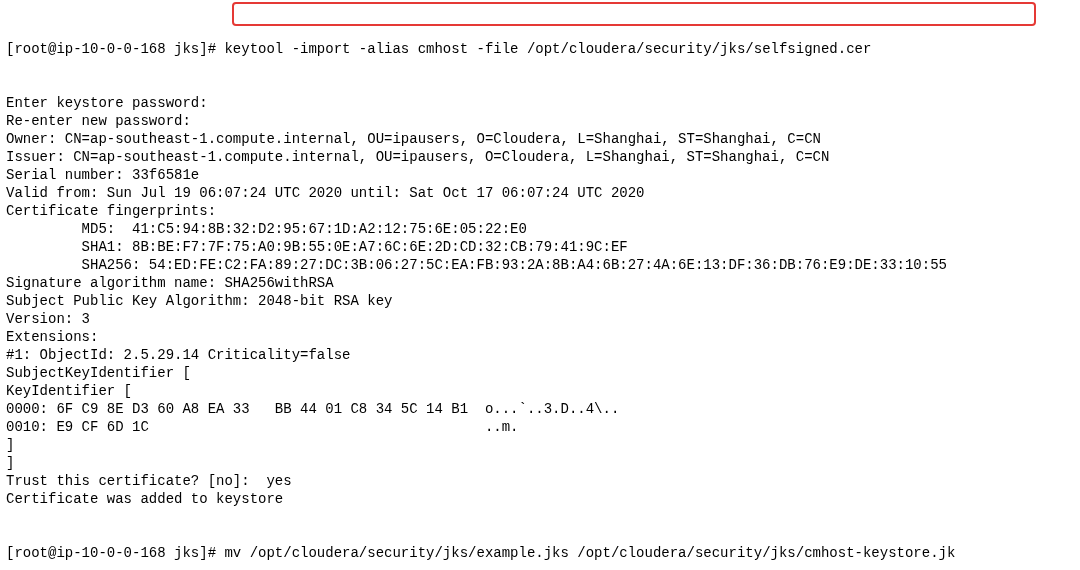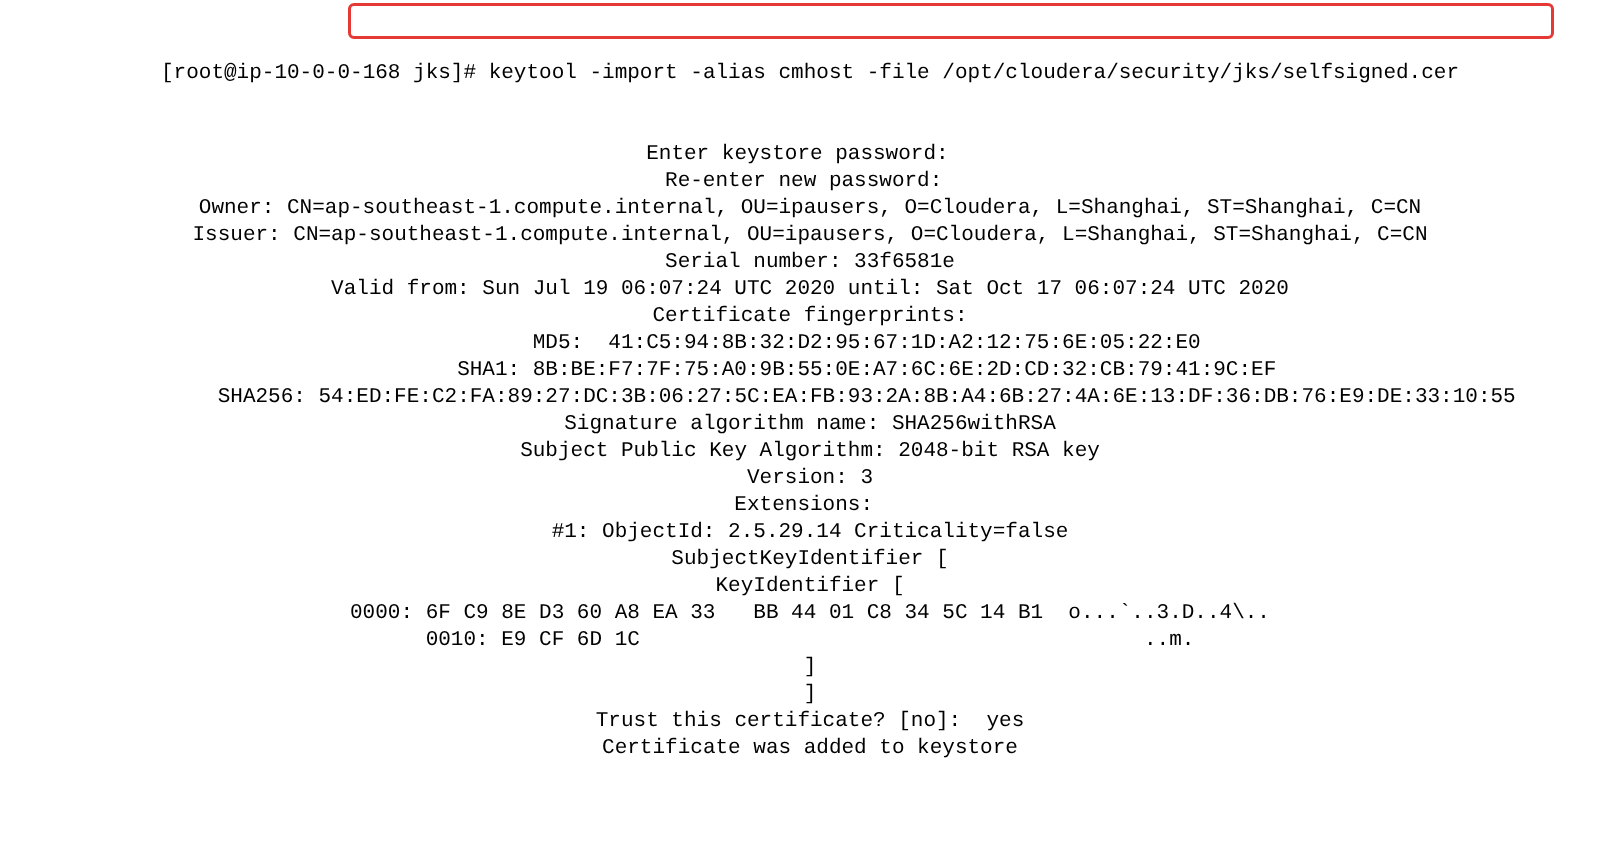--- a/index.html
+++ b/index.html
@@ -13,31 +13,32 @@
   .terminal {
     font-family: "Menlo", "Consolas", "Courier New", monospace;
     font-size: 14px;
     line-height: 18px;
     color: #000000;
     white-space: pre;
     padding: 4px 6px;
     letter-spacing: 0px;
     position: relative;
   }
-  .line { white-space: pre; text-align: center; }
+  .line { white-space: pre; }
   .highlight-box {
     position: absolute;
     border: 2px solid #e53935;
     border-radius: 4px;
     pointer-events: none;
   }
 </style>
 </head>
 <body>
 
 <div class="terminal">
   <div class="line"><span>[root@ip-10-0-0-168 jks]# </span><span>keytool -import -alias cmhost -file /opt/cloudera/security/jks/selfsigned.cer</span></div>
   <div id="mid-lines"><div class="line">Enter keystore password:  </div><div class="line">Re-enter new password: </div><div class="line">Owner: CN=ap-southeast-1.compute.internal, OU=ipausers, O=Cloudera, L=Shanghai, ST=Shanghai, C=CN</div><div class="line">Issuer: CN=ap-southeast-1.compute.internal, OU=ipausers, O=Cloudera, L=Shanghai, ST=Shanghai, C=CN</div><div class="line">Serial number: 33f6581e</div><div class="line">Valid from: Sun Jul 19 06:07:24 UTC 2020 until: Sat Oct 17 06:07:24 UTC 2020</div><div class="line">Certificate fingerprints:</div><div class="line">         MD5:  41:C5:94:8B:32:D2:95:67:1D:A2:12:75:6E:05:22:E0</div><div class="line">         SHA1: 8B:BE:F7:7F:75:A0:9B:55:0E:A7:6C:6E:2D:CD:32:CB:79:41:9C:EF</div><div class="line">         SHA256: 54:ED:FE:C2:FA:89:27:DC:3B:06:27:5C:EA:FB:93:2A:8B:A4:6B:27:4A:6E:13:DF:36:DB:76:E9:DE:33:10:55</div><div class="line">Signature algorithm name: SHA256withRSA</div><div class="line">Subject Public Key Algorithm: 2048-bit RSA key</div><div class="line">Version: 3</div><div class="line"></div><div class="line">Extensions: </div><div class="line"></div><div class="line">#1: ObjectId: 2.5.29.14 Criticality=false</div><div class="line">SubjectKeyIdentifier [</div><div class="line">KeyIdentifier [</div><div class="line">0000: 6F C9 8E D3 60 A8 EA 33   BB 44 01 C8 34 5C 14 B1  o...`..3.D..4\..</div><div class="line">0010: E9 CF 6D 1C                                        ..m.</div><div class="line">]</div><div class="line">]</div><div class="line"></div><div class="line">Trust this certificate? [no]:  yes</div><div class="line">Certificate was added to keystore</div></div>
+  <div class="line"><span>[root@ip-10-0-0-168 jks]# </span><span>mv /opt/cloudera/security/jks/example.jks /opt/cloudera/security/jks/cmhost-keystore.jk</span></div>
 
   <div class="highlight-box" id="hl" style="left: 232px; top: 2px; width: 800px; height: 20px;"></div>
 
   
 </div>
 
 </body></html>

